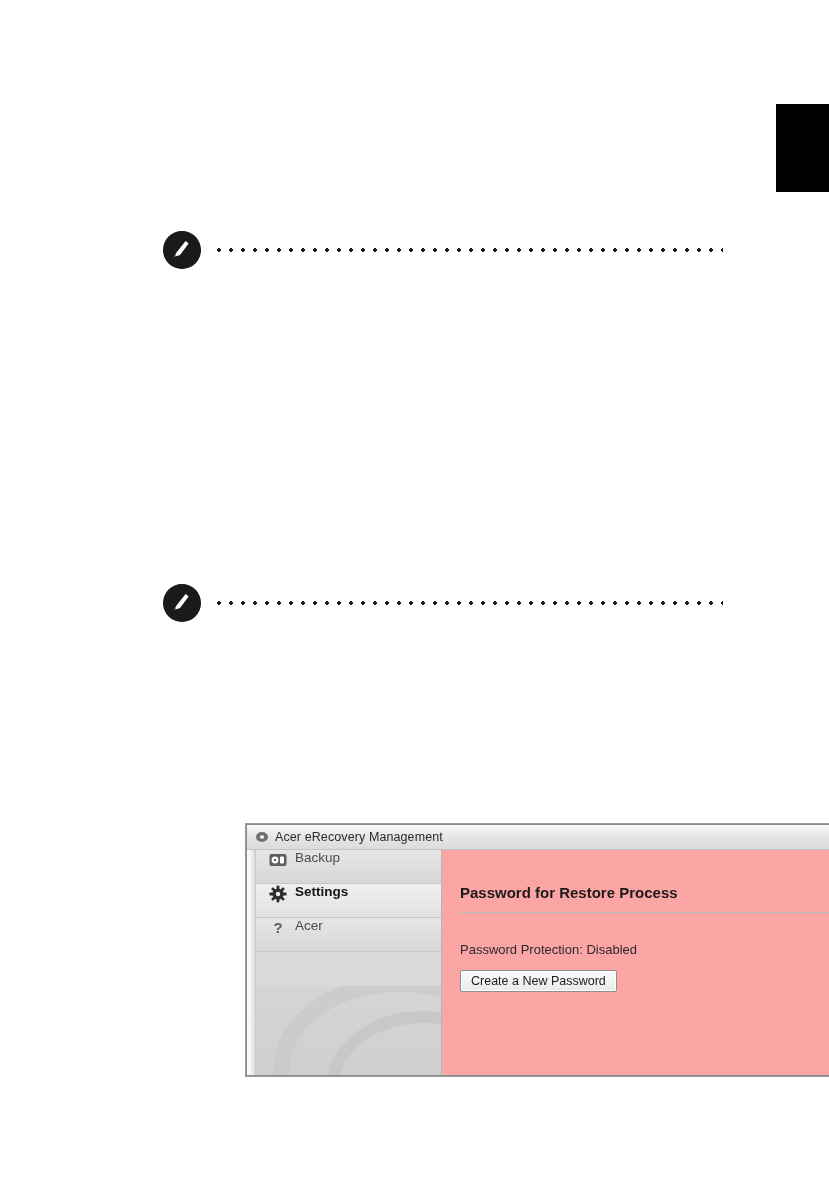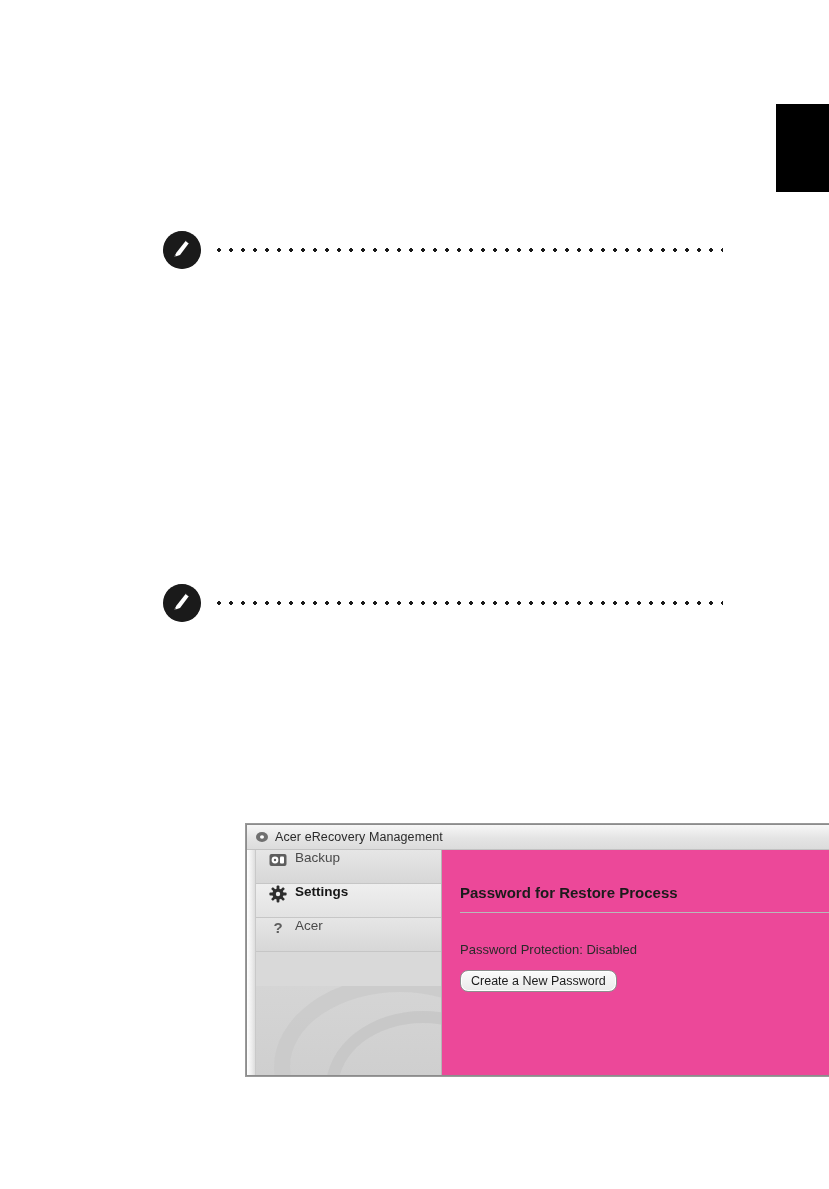--- a/index.html
+++ b/index.html
@@ -187,21 +187,21 @@
     height: 130px;
     border-radius: 50%;
     border: 12px solid #c5c5c5;
     opacity: 0.8;
   }
 
   
   .content-col {
     flex: 1 1 auto;
     position: relative;
-    background: #ec4899;
+    background: #fca5a5;
     padding: 16px;
   }
   .content-heading {
     position: absolute;
     left: 18px;
     top: 34px;
     font-size: 15px;
     font-weight: bold;
     color: #1b1b1b;
   }
@@ -224,21 +224,21 @@
     position: absolute;
     left: 18px;
     top: 120px;
     height: 22px;
     padding: 0 10px;
     font-family: "Liberation Sans", sans-serif;
     font-size: 12.5px;
     color: #1b1b1b;
     background: linear-gradient(to bottom, #fbfbfb 0%, #eaeaea 100%);
     border: 1px solid #8e8e8e;
-    border-radius: 8px;
+    border-radius: 2px;
     box-shadow: inset 0 0 0 1px #ffffff;
     cursor: default;
   }
 </style>
 </head>
 <body>
 
 <div class="page-tab"></div>
 
 <div class="note-rule first">

